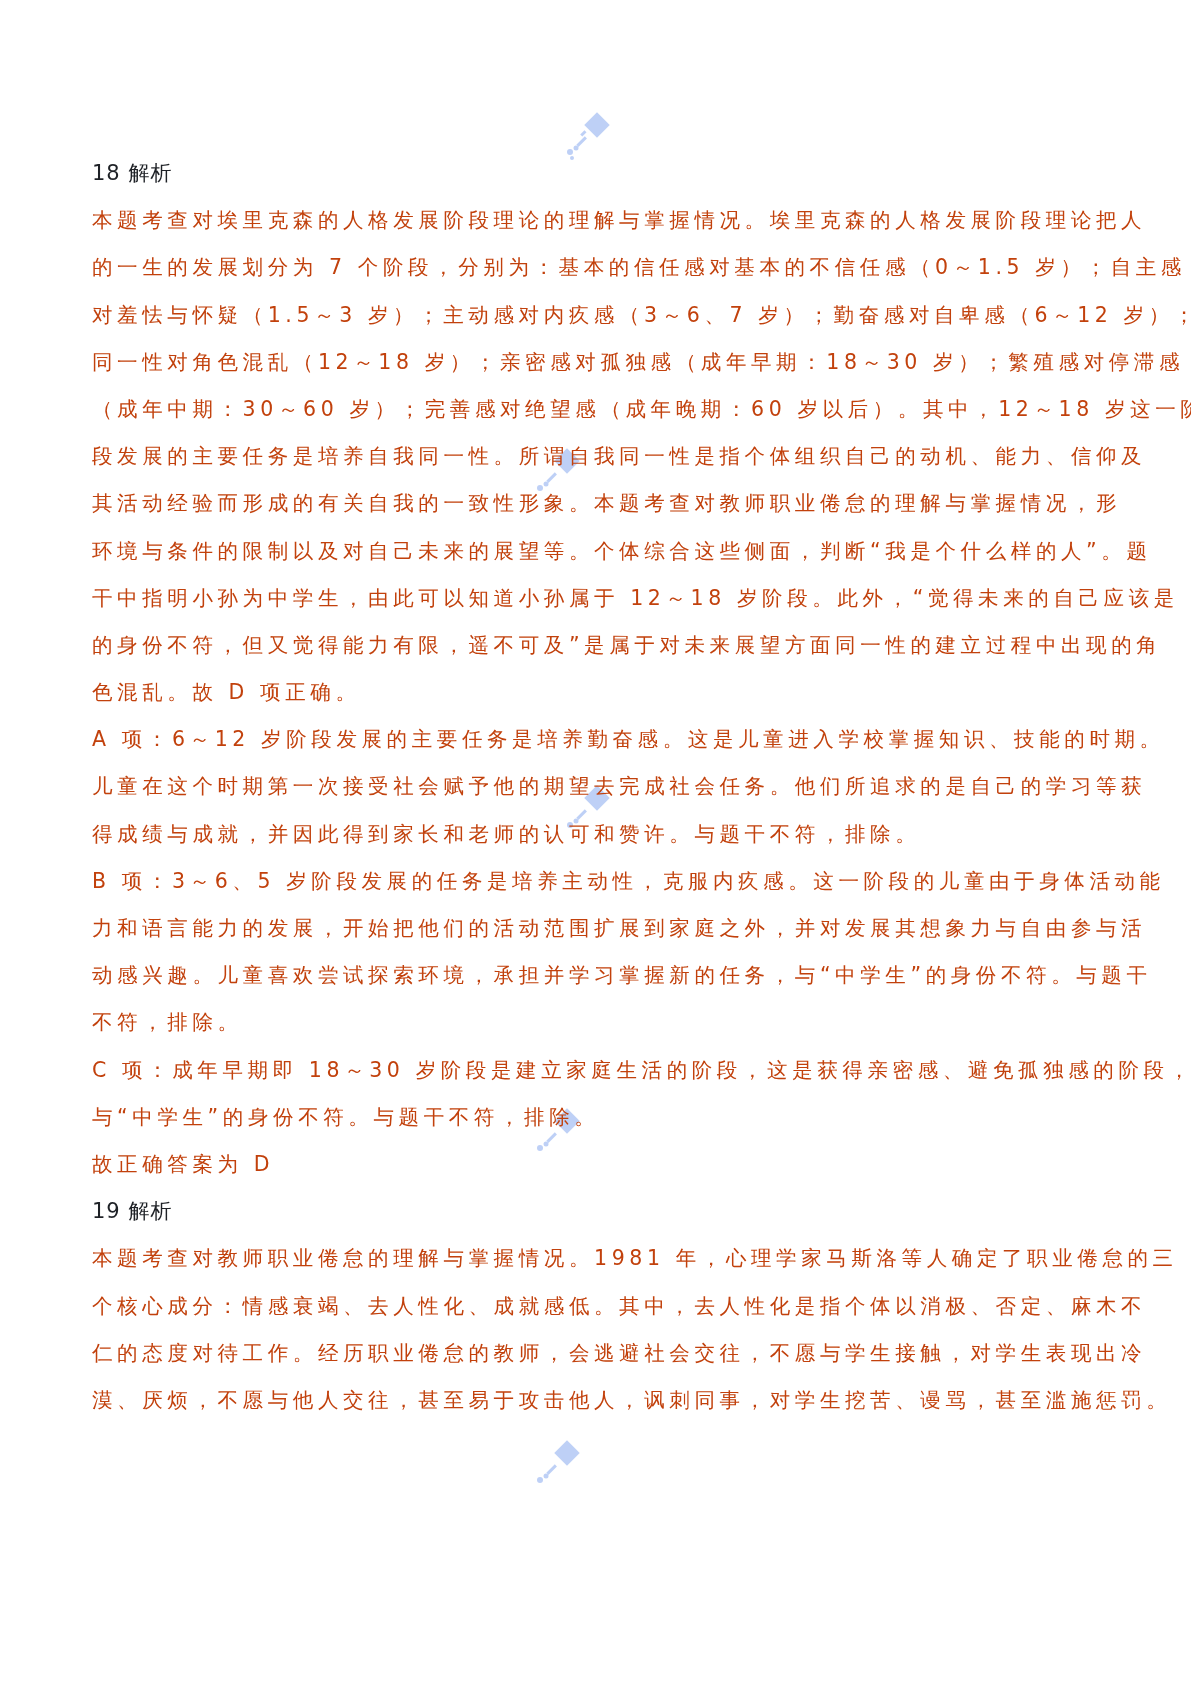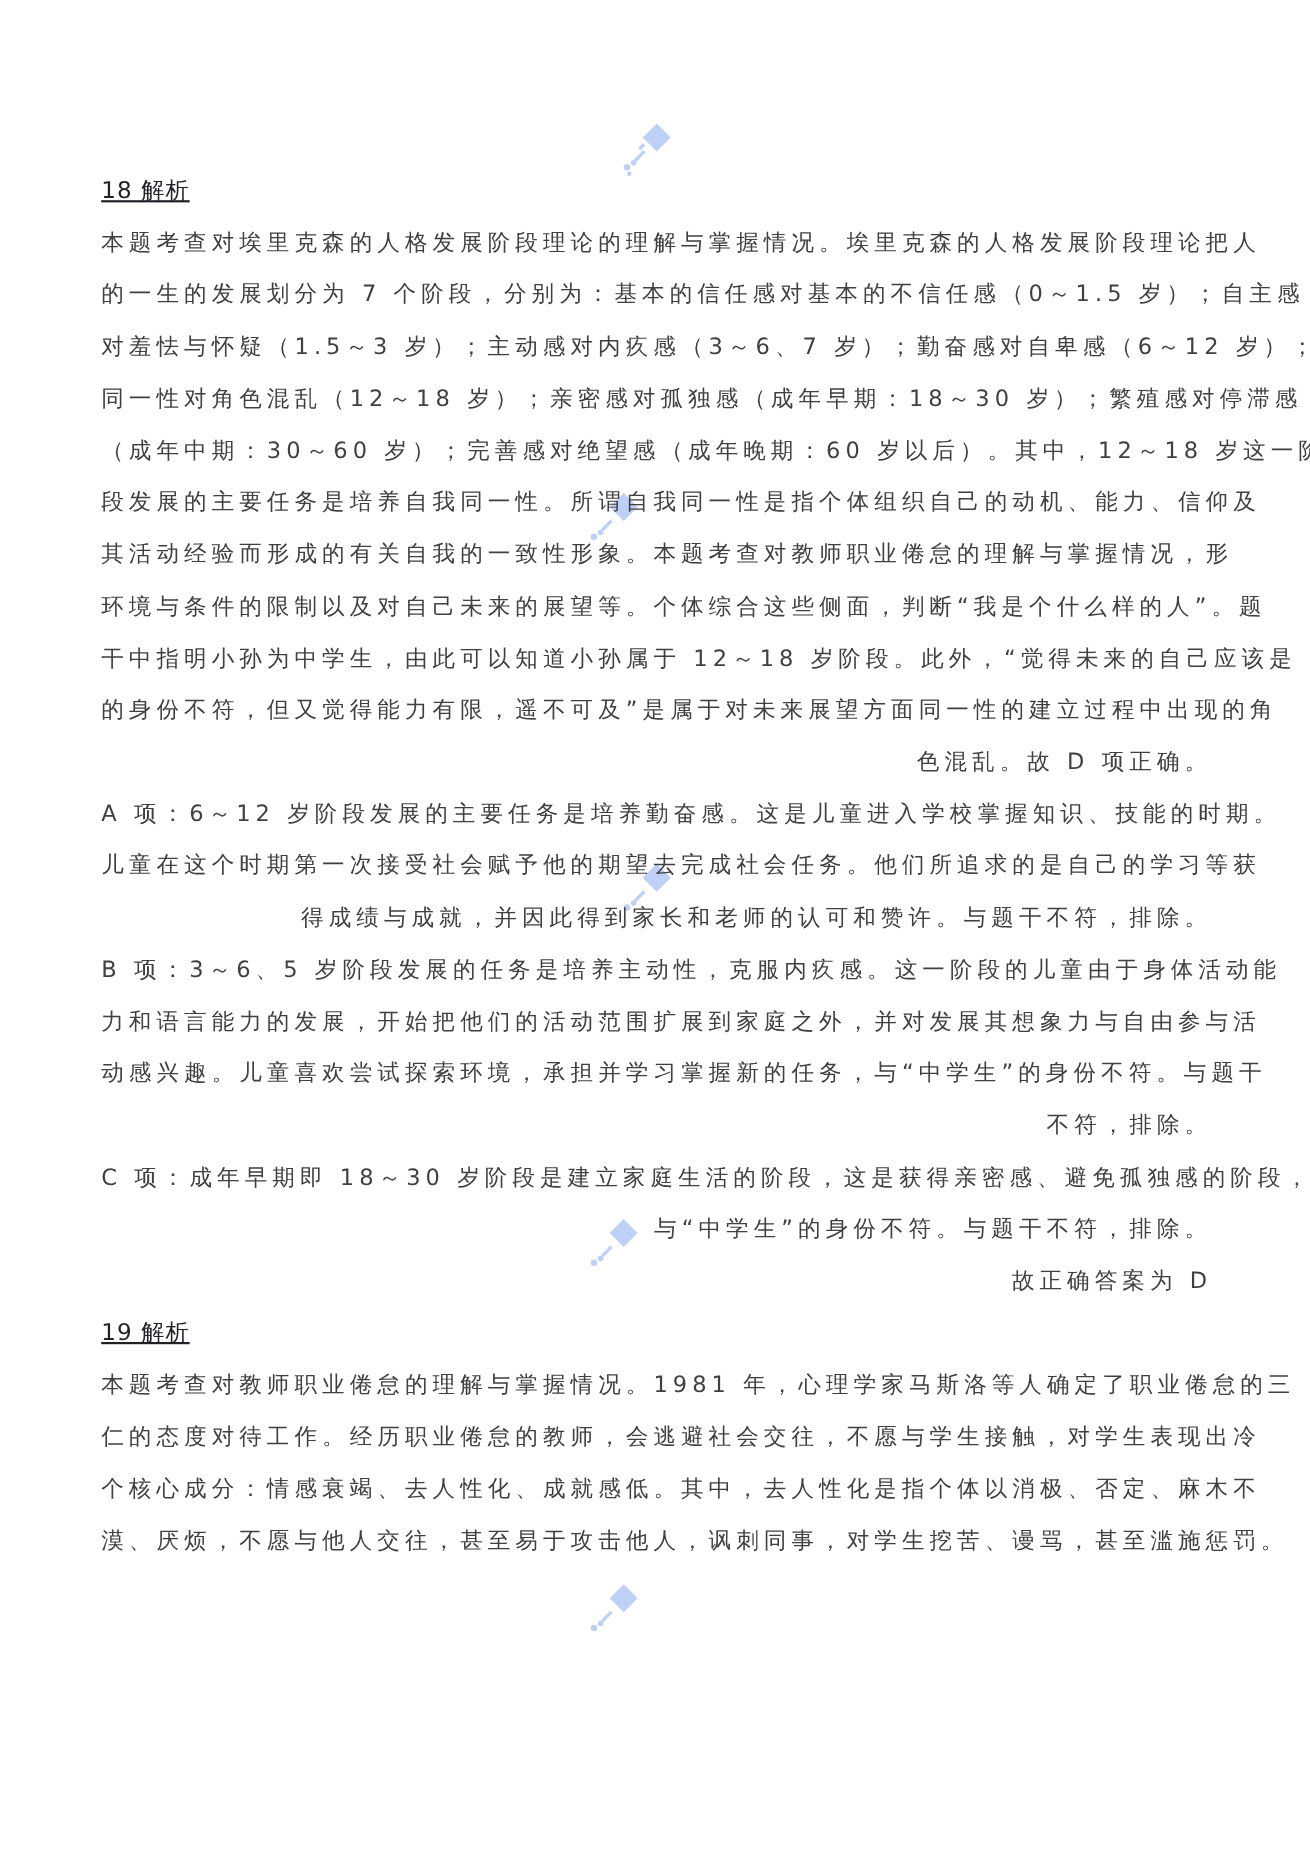--- a/index.html
+++ b/index.html
@@ -17,31 +17,29 @@
     left: 92px;
     top: 150px;
     width: 1010px;
   }
   .line {
     font-size: 20.5px;
     line-height: 47.2px;
     height: 47.2px;
     white-space: nowrap;
     letter-spacing: 4.6px;
-    color: #404040;
-    text-align: right;
+    color: #c2410c;
   }
   .heading {
     font-size: 21px;
     line-height: 47.2px;
     height: 47.2px;
     color: #1e2126;
     letter-spacing: 1px;
     white-space: nowrap;
-    text-decoration: underline;
   }
   .watermark {
     position: absolute;
     width: 52px;
     height: 50px;
     opacity: 0.75;
   }
 </style>
 </head>
 <body>
@@ -110,17 +108,17 @@
     <div class="line">力和语言能力的发展，开始把他们的活动范围扩展到家庭之外，并对发展其想象力与自由参与活</div>
     <div class="line">动感兴趣。儿童喜欢尝试探索环境，承担并学习掌握新的任务，与“中学生”的身份不符。与题干</div>
     <div class="line">不符，排除。</div>
     <div class="line">C 项：成年早期即 18～30 岁阶段是建立家庭生活的阶段，这是获得亲密感、避免孤独感的阶段，</div>
     <div class="line">与“中学生”的身份不符。与题干不符，排除。</div>
     <div class="line">故正确答案为 D</div>
   </section>
   <section>
     <div class="heading">19 解析</div>
     <div class="line">本题考查对教师职业倦怠的理解与掌握情况。1981 年，心理学家马斯洛等人确定了职业倦怠的三</div>
+    <div class="line">个核心成分：情感衰竭、去人性化、成就感低。其中，去人性化是指个体以消极、否定、麻木不</div>
     <div class="line">仁的态度对待工作。经历职业倦怠的教师，会逃避社会交往，不愿与学生接触，对学生表现出冷</div>
-    <div class="line">个核心成分：情感衰竭、去人性化、成就感低。其中，去人性化是指个体以消极、否定、麻木不</div>
     <div class="line">漠、厌烦，不愿与他人交往，甚至易于攻击他人，讽刺同事，对学生挖苦、谩骂，甚至滥施惩罚。</div>
   </section>
 </div>
 
 </body></html>

